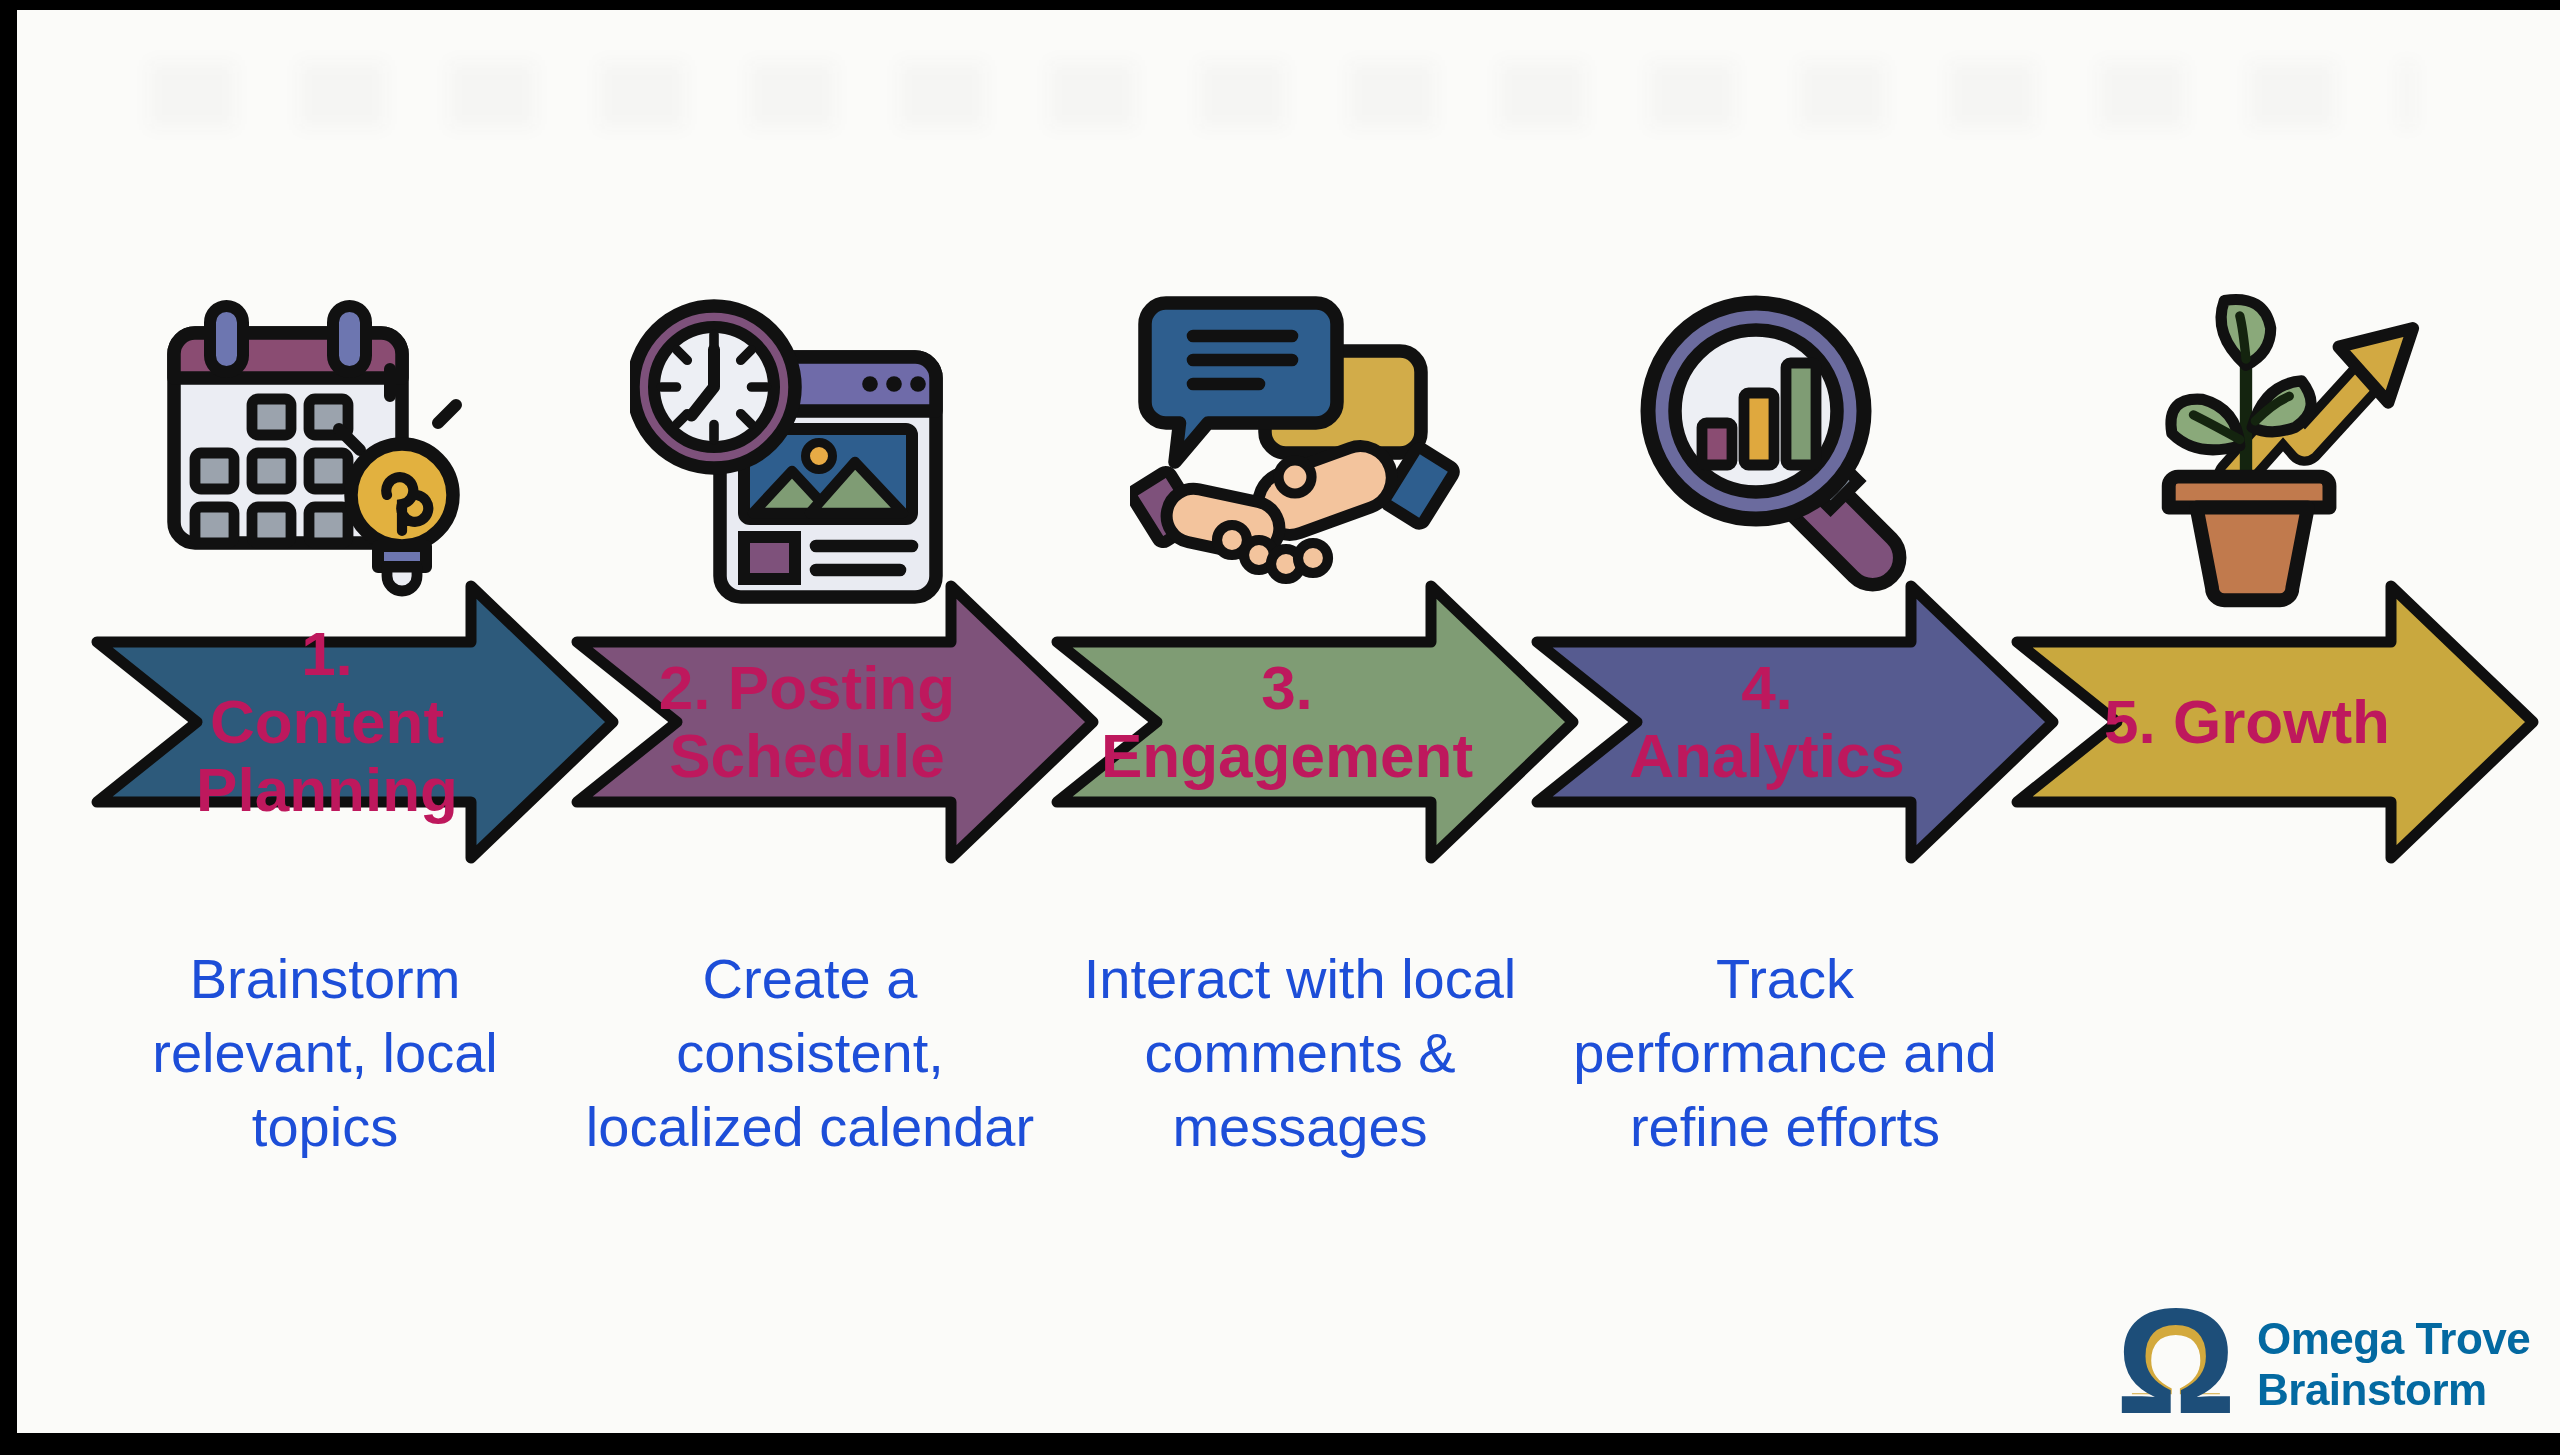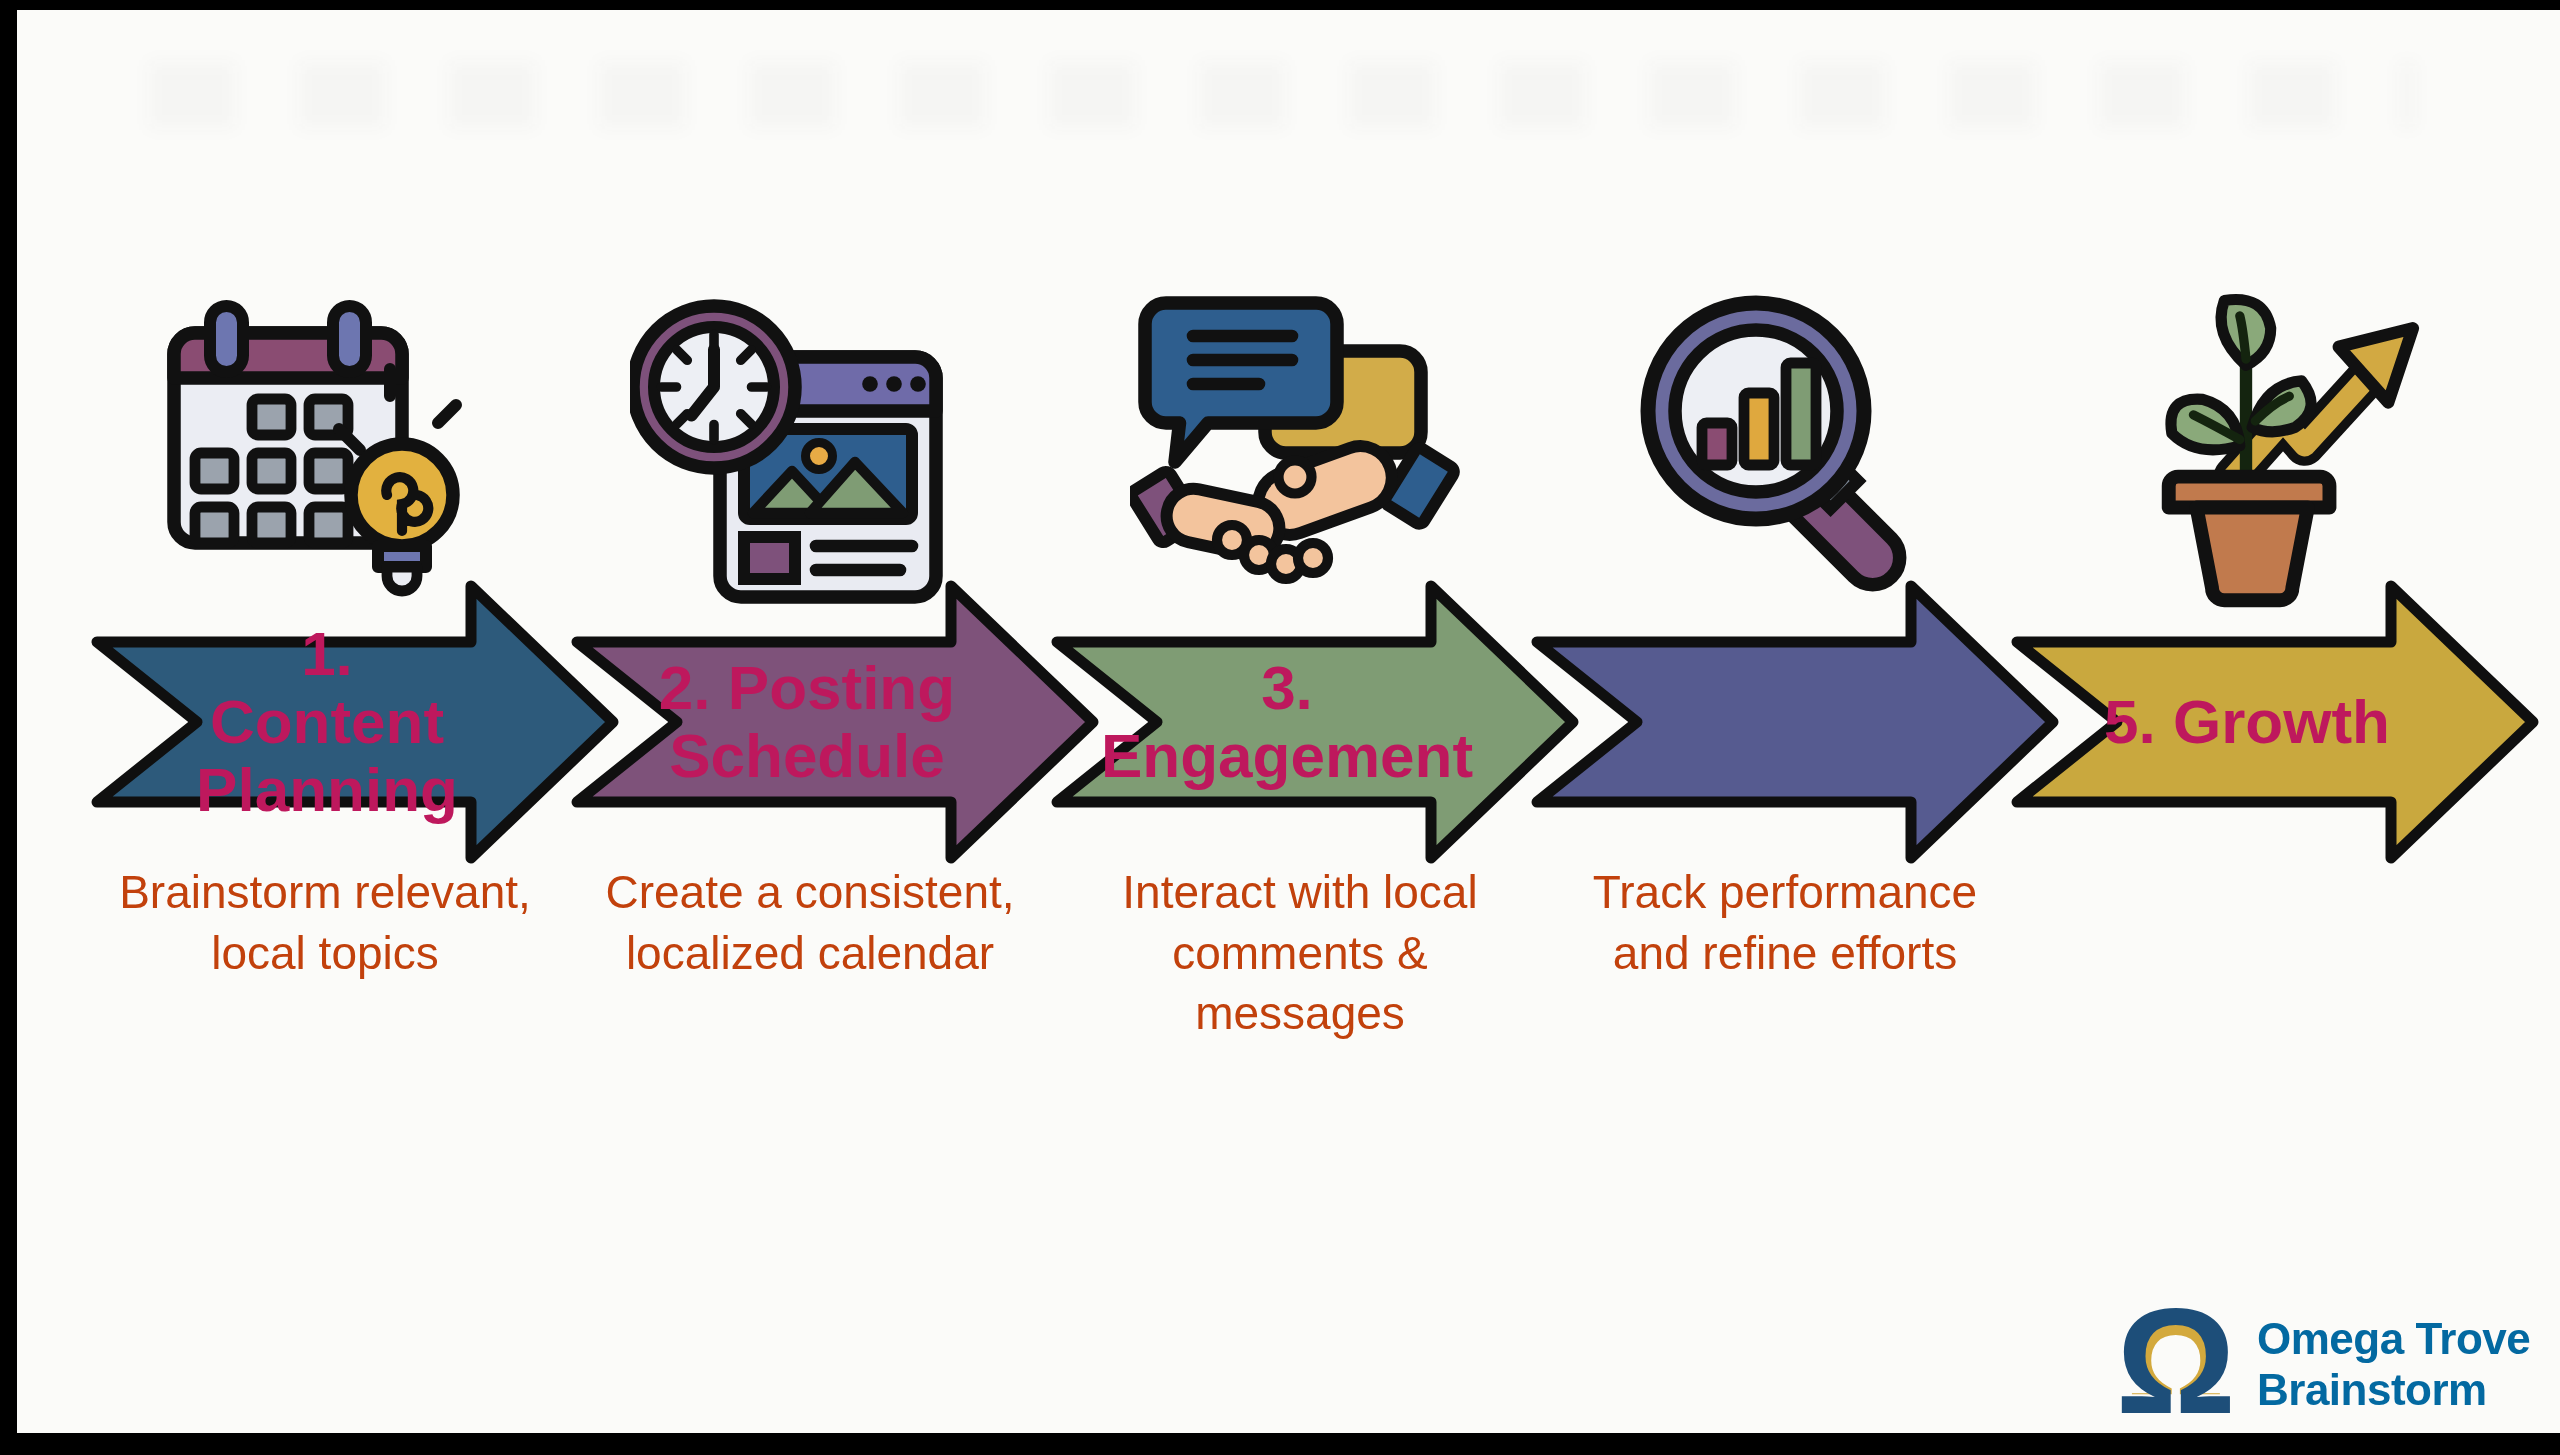--- a/index.html
+++ b/index.html
@@ -10,22 +10,22 @@
           background:#fbfbf9;overflow:hidden;}
   .watermark{position:absolute;left:130px;top:50px;width:2270px;height:70px;
              background:repeating-linear-gradient(90deg,rgba(60,60,60,0.05) 0 90px,rgba(0,0,0,0) 90px 150px);
              filter:blur(9px);opacity:.55;}
   .icon{position:absolute;width:330px;height:330px;top:275px;}
   .arrow{position:absolute;top:562px;width:540px;height:300px;}
   .arrow svg{position:absolute;left:0;top:0;}
   .arrow-label{position:absolute;left:92px;top:0;width:300px;height:300px;
                display:flex;align-items:center;justify-content:center;text-align:center;
                font-weight:700;font-size:62px;line-height:1.1;color:#be185d;}
-  .description{position:absolute;top:852px;width:460px;text-align:center;
-               font-size:46px;line-height:1.32;font-weight:500;color:#c2410c;}
+  .description{position:absolute;top:932px;width:460px;text-align:center;
+               font-size:56px;line-height:1.32;font-weight:500;color:#1d4ed8;}
   .brand{position:absolute;left:2096px;top:1284px;width:430px;height:140px;display:flex;}
   .omega-mark{position:relative;width:126px;height:132px;flex:0 0 auto;}
   .omega-blue{position:absolute;left:0;top:-8px;width:126px;text-align:center;
               font-size:150px;line-height:1;font-weight:700;color:#1d4e79;}
   .omega-gold{position:absolute;left:50%;transform:translateX(-50%);top:10px;
               font-size:122px;line-height:1;font-weight:700;color:#d3a93d;
               clip-path:inset(0 0 26% 0);}
   .brand-text{margin-left:18px;display:flex;flex-direction:column;justify-content:center;
               font-weight:700;font-size:44px;line-height:1.16;color:#0369a1;letter-spacing:-0.5px;}
   
@@ -134,20 +134,21 @@
   <div class="arrow a3">
     <svg viewBox="0 0 540 300">
       <polygon points="12,70 386,70 386,14 528,150 386,286 386,230 12,230 112,150" stroke="#0f0f0f" stroke-width="11" stroke-linejoin="round" fill="#7f9c74"></polygon>
     </svg>
     <div class="arrow-label">3. Engagement</div>
   </div>
   <div class="arrow a4">
     <svg viewBox="0 0 540 300">
       <polygon points="12,70 386,70 386,14 528,150 386,286 386,230 12,230 112,150" stroke="#0f0f0f" stroke-width="11" stroke-linejoin="round" fill="#565b90"></polygon>
     </svg>
+    <div class="arrow-label">4. Analytics</div>
   </div>
   <div class="arrow a5">
     <svg viewBox="0 0 540 300">
       <polygon points="12,70 386,70 386,14 528,150 386,286 386,230 12,230 112,150" stroke="#0f0f0f" stroke-width="11" stroke-linejoin="round" fill="#c9a83e"></polygon>
     </svg>
     <div class="arrow-label">5. Growth</div>
   </div>
 
   <div class="description d1">Brainstorm relevant, local topics</div>
   <div class="description d3">Interact with local comments &amp; messages</div>

